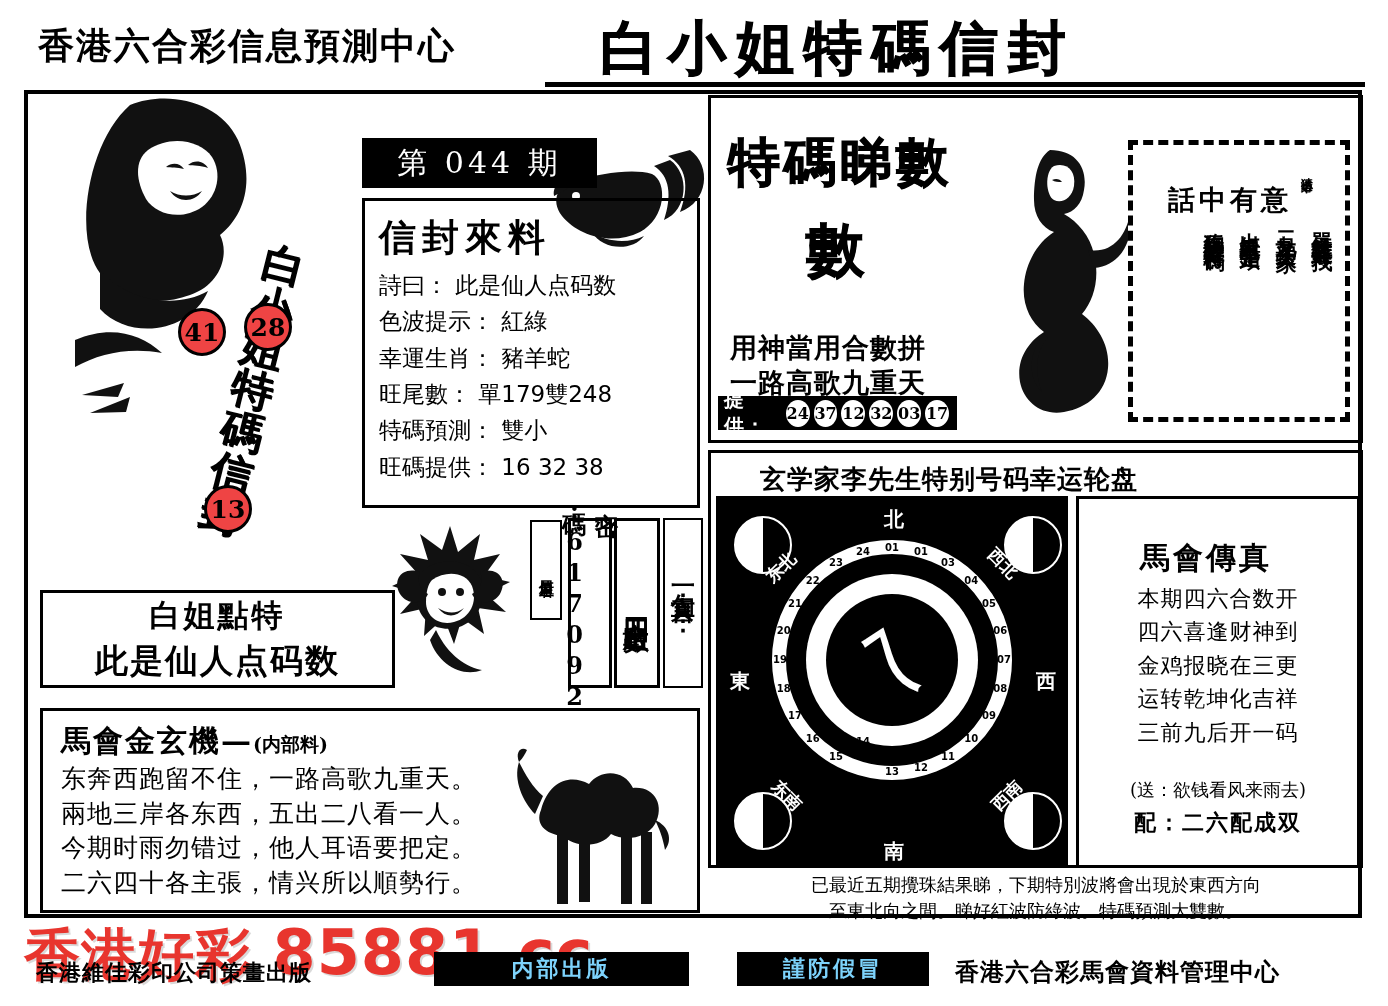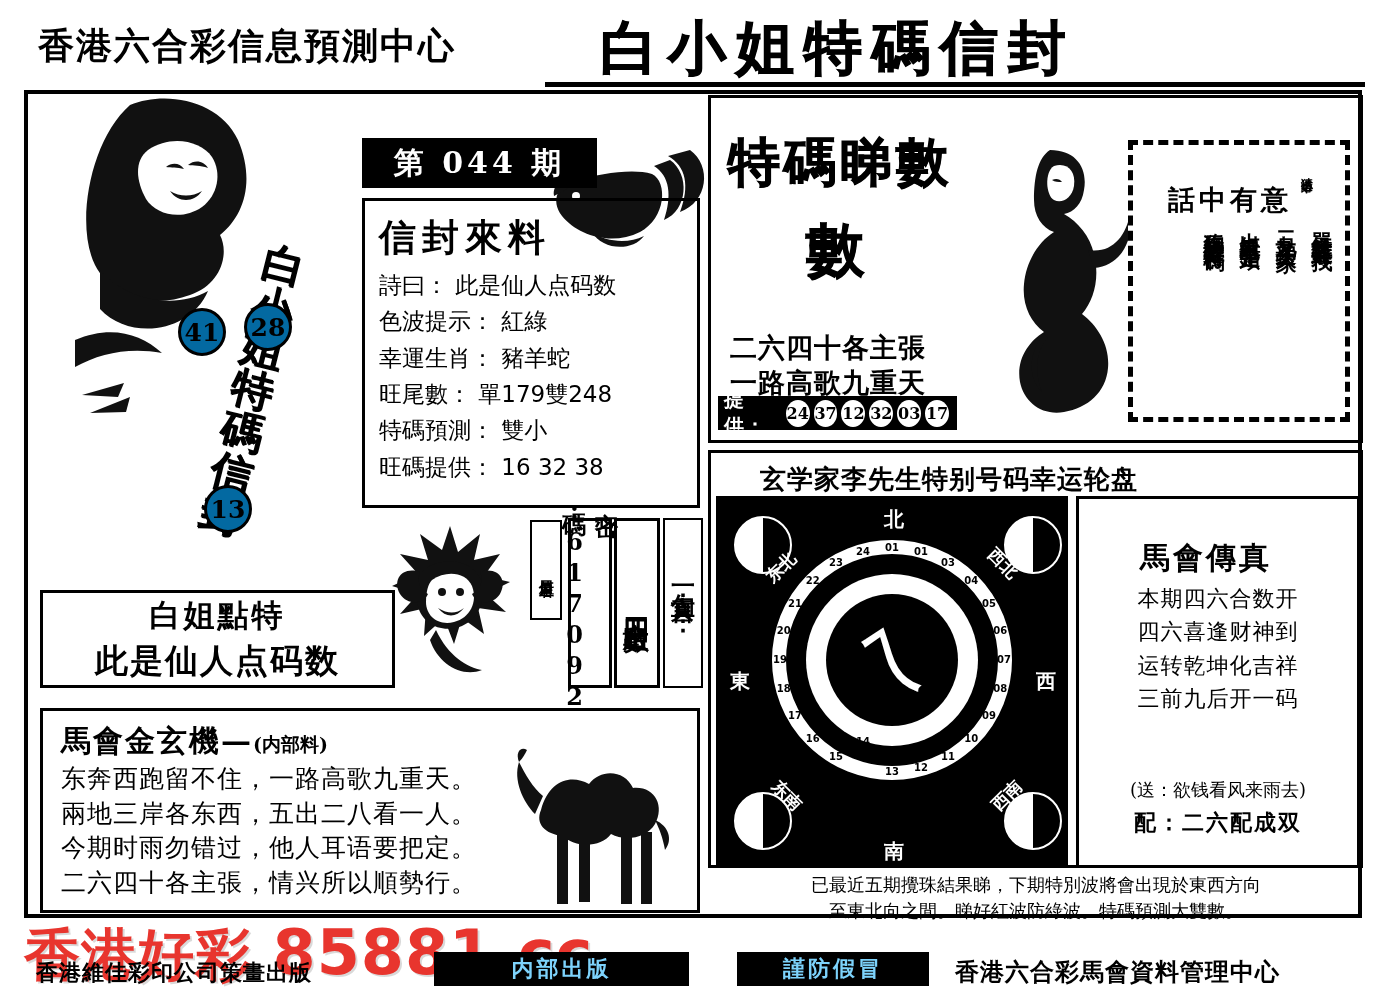--- a/index.html
+++ b/index.html
@@ -49,21 +49,21 @@
     font-size:42px;font-weight:bold;line-height:1.02;
     font-family:"DejaVu Serif","Liberation Serif",serif;
     transform:rotate(14deg);transform-origin:top left;
     letter-spacing:1px;
     text-shadow:1px 1px 0 #000;
   }
   .vert-title span{display:block;}
 
   .ball{
     position:absolute;border-radius:50%;
-    border:3px solid #000;background:#0369a1;
+    border:3px solid #000;background:#ef4444;
     display:flex;align-items:center;justify-content:center;
     font-weight:bold;font-size:25px;
     font-family:"DejaVu Serif","Liberation Serif",serif;
   }
   #ball0{left:178px;top:308px;width:42px;height:42px;}
   #ball1{left:244px;top:303px;width:42px;height:42px;}
   #ball2{left:204px;top:485px;width:42px;height:42px;}
 
   
   .slogan-box{
@@ -74,21 +74,21 @@
     font-weight:bold;
   }
   .slogan-box .l1{font-size:31px;letter-spacing:3px;}
   .slogan-box .l2{font-size:33px;letter-spacing:2px;margin-top:2px;}
 
   
   .period{
     position:absolute;left:362px;top:138px;width:235px;height:50px;
     background:#000;color:#fff;
     display:flex;align-items:center;justify-content:center;
-    font-size:30px;font-weight:bold;letter-spacing:4px;
+    font-size:30px;font-weight:normal;letter-spacing:4px;
     font-family:"DejaVu Serif","Liberation Serif",serif;
   }
 
   
   .letter-box{
     position:absolute;left:362px;top:198px;width:338px;height:310px;
     border:3px solid #000;box-sizing:border-box;padding:12px 0 0 14px;
   }
   .letter-title{
     font-size:37px;font-weight:bold;letter-spacing:6px;
@@ -420,21 +420,21 @@
       <path d="M150 80 C164 86 168 100 160 110 C158 98 154 88 150 80 Z" fill="#111"></path>
     </svg>
   </div>
 
   <div class="tm-box"></div>
   <div class="tm-title">
     <span>特碼睇數</span>
   </div>
   <div class="tm-title2">數</div>
   <div class="tm-p">
-    <div>二六四十各主張</div>
+    <div>用神當用合數拼</div>
     <div>一路高歌九重天</div>
   </div>
   <div class="supply">
     <span class="lbl">提供：</span>
     <span class="n">24</span>
     <span class="n">37</span>
     <span class="n">12</span>
     <span class="n">32</span>
     <span class="n">03</span>
     <span class="n">17</span>
@@ -508,20 +508,21 @@
   <div class="wheel-note">
     <div>已最近五期攪珠結果睇，下期特別波將會出現於東西方向</div>
     <div>至東北向之間。睇好紅波防綠波。特碼預測大雙數。</div>
   </div>
 
   <div class="mh-box"></div>
   <div class="mh-title">馬會傳真</div>
   <div class="mh-lines">
     <div class="mh-line">本期四六合数开</div>
     <div class="mh-line">四六喜逢财神到</div>
+    <div class="mh-line">金鸡报晓在三更</div>
     <div class="mh-line">运转乾坤化吉祥</div>
     <div class="mh-line">三前九后开一码</div>
   </div>
   <div class="mh-note">(送：欲钱看风来雨去)</div>
   <div class="mh-note2">配：二六配成双</div>
 
   <div class="wm">
     <span>香港好彩</span>
     <span class="num">85881.cc</span>
   </div>

